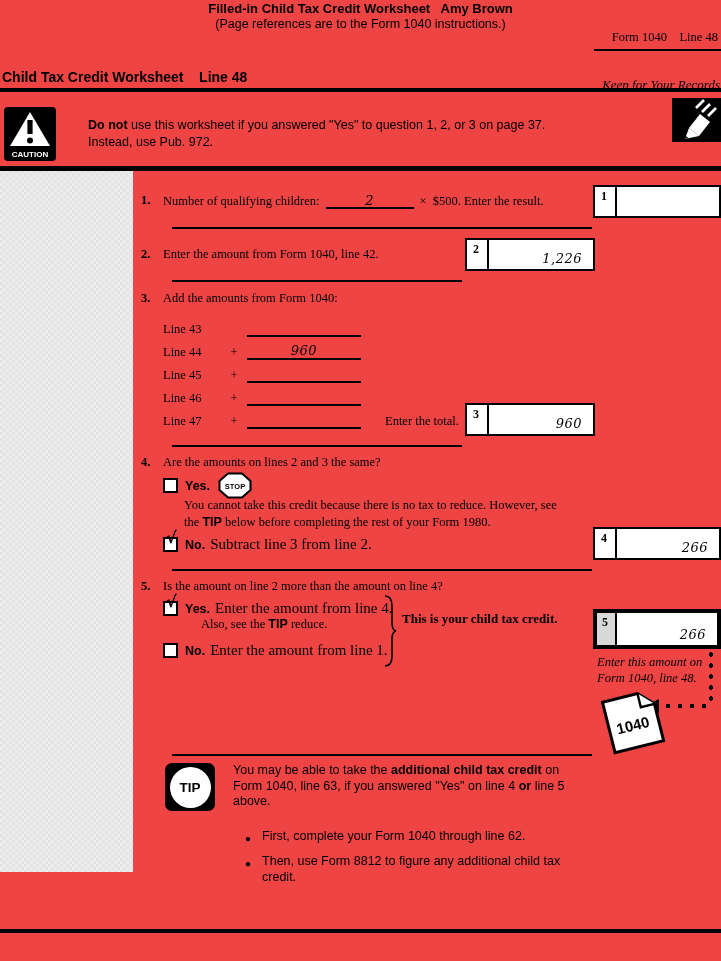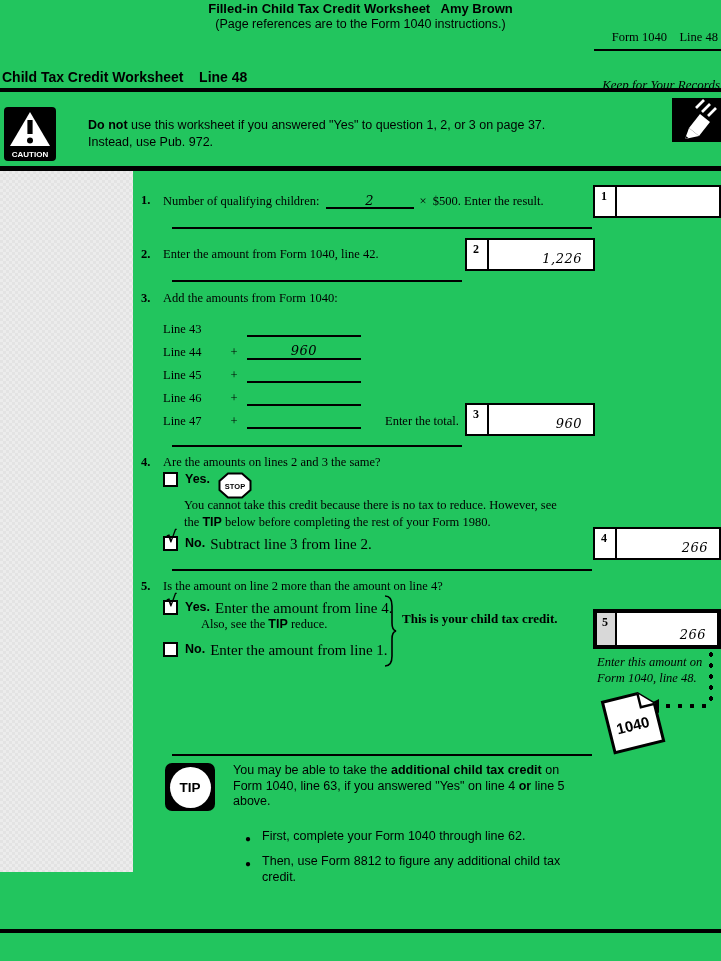--- a/index.html
+++ b/index.html
@@ -1,17 +1,17 @@
 <!DOCTYPE html>
 <html><head>
 <meta charset="utf-8">
 <style>
   * { margin:0; padding:0; box-sizing:border-box; }
   body { background:#fff; }
-  .page { position:relative; width:721px; height:961px; background:#22c55e; overflow:hidden;
+  .page { position:relative; width:721px; height:961px; background:#ef4444; overflow:hidden;
           font-family:"Liberation Serif", serif; color:#000; }
   .abs { position:absolute; }
   .sans { font-family:"Liberation Sans", sans-serif; }
   .serif { font-family:"Liberation Serif", serif; }
   .b { font-weight:bold; }
   .i { font-style:italic; }
   .pre { white-space:pre; }
   .rule { position:absolute; background:#000; }
 
   
@@ -46,21 +46,21 @@
 
   
   .s3-rows { position:absolute; left:163px; top:314px; }
   .s3-row { display:flex; align-items:flex-end; height:23px; font-size:12.5px; }
   .s3-label { width:58px; }
   .s3-op { width:26px; text-align:center; }
   .s3-blank { width:114px; border-bottom:2px solid #000; text-align:center; height:17px; line-height:15px; }
   .s3-total { margin-left:24px;margin-top:17px; }
 
   
-  .opt-row { position:absolute; display:flex; }
+  .opt-row { position:absolute; display:flex; align-items:center; }
   .cb { position:relative; width:15px; height:15px; border:2px solid #000; background:#fff; flex:none; }
   .cb-check { position:absolute; left:1px; top:-11px; font-size:16px; font-weight:bold;
               font-family:"DejaVu Sans", sans-serif; font-style:normal; }
   .opt-label { font-family:"Liberation Sans", sans-serif; font-weight:bold; font-size:12.5px; margin:0 5px 0 7px; }
   .opt-text { font-size:15px; }
   .note-line { position:absolute; font-size:12.5px; }
   .tipword { font-family:"Liberation Sans", sans-serif; font-weight:bold; }
 
   
   .result-label { position:absolute; left:402px; top:610px; width:158px; font-weight:bold; font-size:13px;

